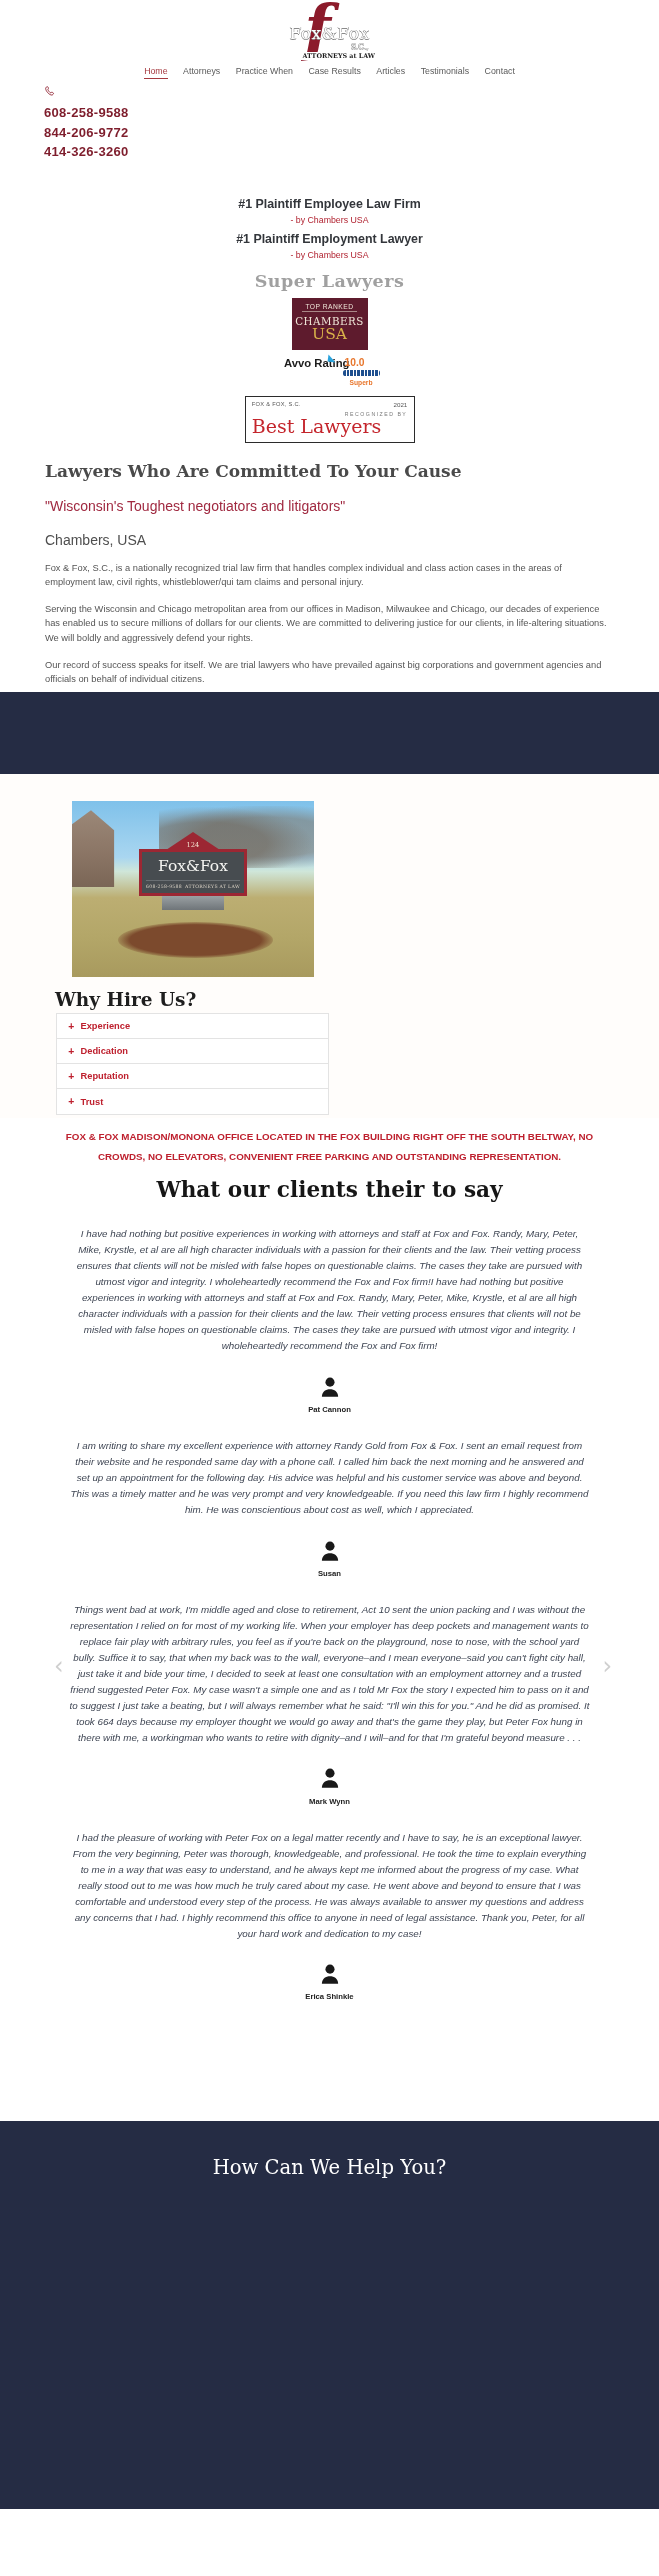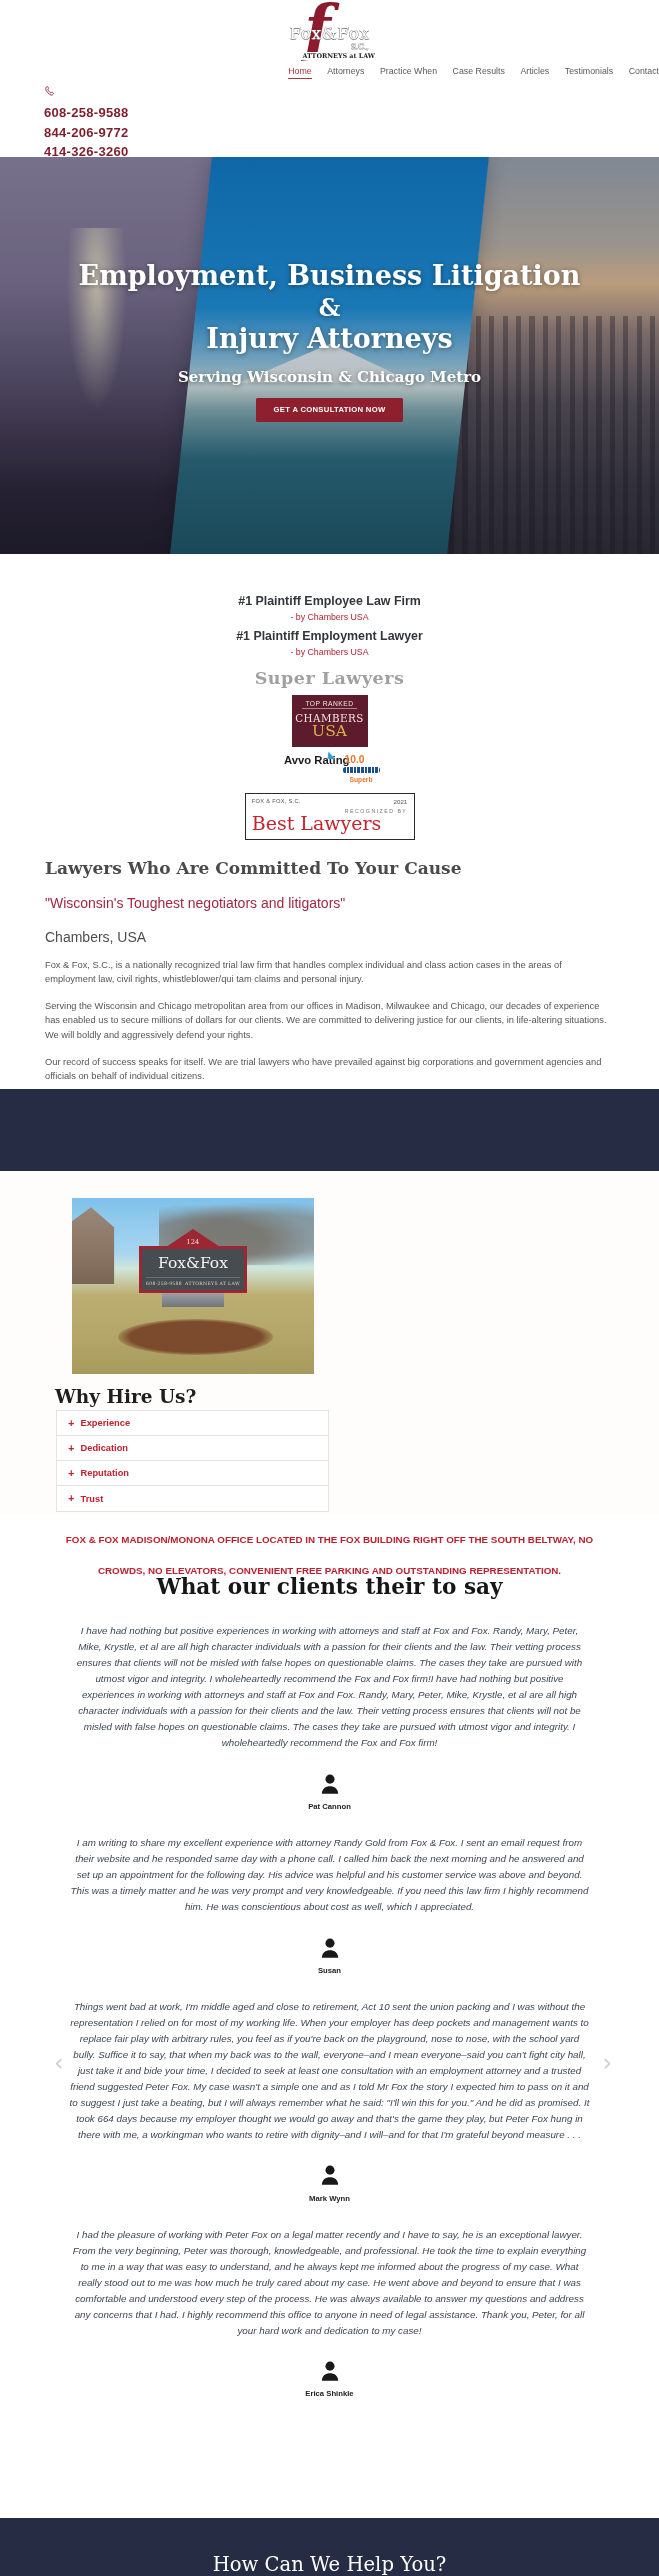--- a/index.html
+++ b/index.html
@@ -9,21 +9,21 @@
 
   
   .site-header { height:157px; position:relative; background:#fff; }
   .logo { position:relative; width:93px; height:62px; }
   .logo .f { position:absolute; left:21.6px; top:-7.2px; font-family:"DejaVu Serif", serif; font-style:italic; font-weight:bold; font-size:61px; line-height:61px; color:#8c1b2b; }
   .logo .name { position:absolute; left:0; top:18.5px; width:93px; text-align:center; font-family:"DejaVu Serif", serif; font-size:17px; letter-spacing:0.5px; color:#fff;
     text-shadow:-0.5px 0 #8a8a8a,0.5px 0 #8a8a8a,0 -0.5px #8a8a8a,0 0.5px #8a8a8a; white-space:nowrap; }
   .logo .sc { position:absolute; right:7.2px; top:38px; font-family:"DejaVu Serif", serif; font-size:7.7px; color:#fff; text-shadow:-0.5px 0 #8a8a8a,0.5px 0 #8a8a8a,0 -0.5px #8a8a8a,0 0.5px #8a8a8a; }
   .logo .tagline { position:absolute; right:0; top:48px; font-family:"DejaVu Serif", serif; font-size:6.4px; font-weight:bold; color:#1c1c1c; background:#fff; padding:0 1px; white-space:nowrap; }
   .header-logo { position:absolute; left:283px; top:4.1px; }
-  .main-nav { position:absolute; top:66px; left:0; width:100%; display:flex; justify-content:flex-end; gap:15.5px; font-size:8.8px; color:#5a5a5a; }
+  .main-nav { position:absolute; top:66px; left:0; width:100%; display:flex; justify-content:center; gap:15.5px; font-size:8.8px; color:#5a5a5a; }
   .main-nav a { text-decoration:none; color:#5a5a5a; cursor:pointer; }
   .main-nav a.active { color:#a5393f; border-bottom:1px solid #a5393f; padding-bottom:2.1px; }
   .header-phones { position:absolute; left:44px; top:85px; }
   .phone-icon svg { width:13.4px; height:13.4px; stroke:#8c1b2b; fill:none; stroke-width:1.6; }
   .header-phones .num { display:block; font-size:13px; font-weight:bold; color:#7e1d2c; text-decoration:none; margin-top:4.6px; letter-spacing:0.3px; }
 
   
   .hero { position:relative; height:397px; overflow:hidden; background:#3a3a4a; }
   .hero .panel { position:absolute; top:0; bottom:0; }
   .panel.left { left:0; width:42%;
@@ -101,21 +101,21 @@
   .sign .base { margin:0 auto; width:62px; height:13.4px; background:linear-gradient(180deg,#9aa0a3,#6f7579); }
   .why-heading { position:absolute; left:55px; top:215px; font-family:"DejaVu Serif", serif; font-size:18.5px; color:#1e1e1e; }
   .accordion { position:absolute; left:56px; top:239px; width:273px; border:0.5px solid #e3e3e3; background:#fff; }
   .acc-item { height:25px; display:flex; align-items:center; padding-left:11.3px; border-bottom:0.5px solid #e3e3e3; cursor:pointer; background:#fff; }
   .acc-item:last-child { border-bottom:none; }
   .acc-plus { color:#be202e; font-size:10.3px; font-weight:bold; margin-right:6.2px; }
   .acc-label { color:#be202e; font-size:9.3px; font-weight:bold; }
 
   
   .banner-section { height:52px; padding-top:9.3px; }
-  .banner-text { max-width:556px; margin:0 auto; text-align:center; font-size:9.8px; line-height:31px; font-weight:bold; color:#be202e; }
+  .banner-text { max-width:556px; margin:0 auto; text-align:center; font-size:9.8px; line-height:20px; font-weight:bold; color:#be202e; }
 
   
   .testimonials { height:951px; position:relative; overflow:hidden; }
   .testimonials h2 { text-align:center; font-family:"DejaVu Serif", serif; font-size:21.6px; color:#161616; margin-top:7.2px; }
   .t-item { margin-top:24px; }
   .t-text { max-width:520px; margin:0 auto; text-align:center; font-style:italic; font-size:9.8px; line-height:16px; color:#3f4654; }
   .t-avatar { width:26px; height:26px; margin:19.6px auto 0; }
   .t-avatar svg { width:26px; height:26px; fill:#191919; }
   .t-name { text-align:center; font-size:7.7px; font-weight:bold; color:#222; margin-top:5.2px; }
   .car-arrow { position:absolute; top:482px; font-size:24px; color:#cfcfcf; cursor:pointer; font-family:"DejaVu Sans", sans-serif; }
@@ -152,33 +152,20 @@
         <svg viewBox="0 0 24 24">
             <path d="M6 3c1 0 2 2 2 3 0 .8-1 1.4-1 2 0 1.5 3.5 6 5 6 .6 0 1.2-1 2-1 1 0 3 1 3 2s-1.5 3-3 3C9.5 18 3 11 3 6c0-1.5 2-3 3-3z"></path>
           </svg>
       </span>
       <a class="num">608-258-9588</a>
       <a class="num">844-206-9772</a>
       <a class="num">414-326-3260</a>
     </div>
   </header>
 
-  <section class="hero">
-    <div class="panel left"></div>
-    <div class="panel right"></div>
-    <div class="panel center"></div>
-    <div class="shade"></div>
-    <div class="hero-content">
-      <div class="hero-title1">Employment, Business Litigation</div>
-      <div class="hero-amp">&amp;</div>
-      <div class="hero-title2">Injury Attorneys</div>
-      <div class="hero-sub">Serving Wisconsin &amp; Chicago Metro</div>
-      <button class="hero-cta">GET A CONSULTATION NOW</button>
-    </div>
-  </section>
 
   <section class="awards">
     <div class="award-block">
       <div class="award-title">#1 Plaintiff Employee Law Firm</div>
       <div class="award-by">- by Chambers USA</div>
     </div>
     <div class="award-block">
       <div class="award-title">#1 Plaintiff Employment Lawyer</div>
       <div class="award-by">- by Chambers USA</div>
     </div>

